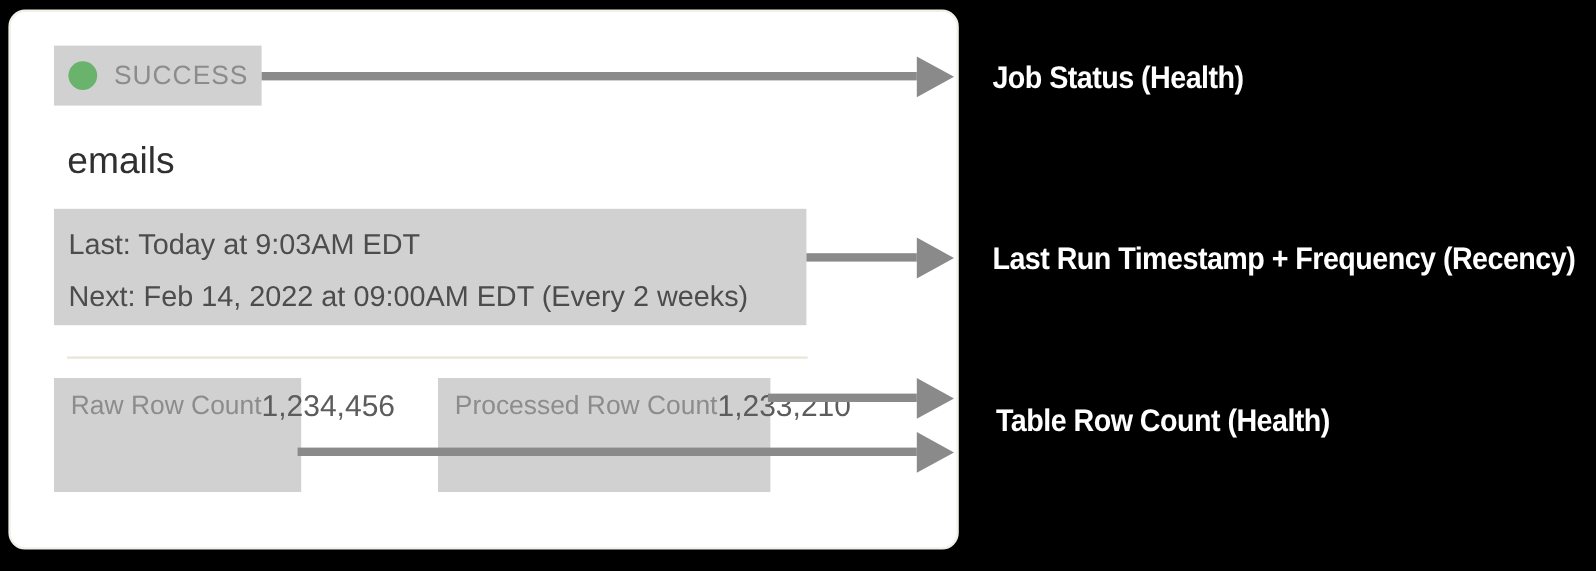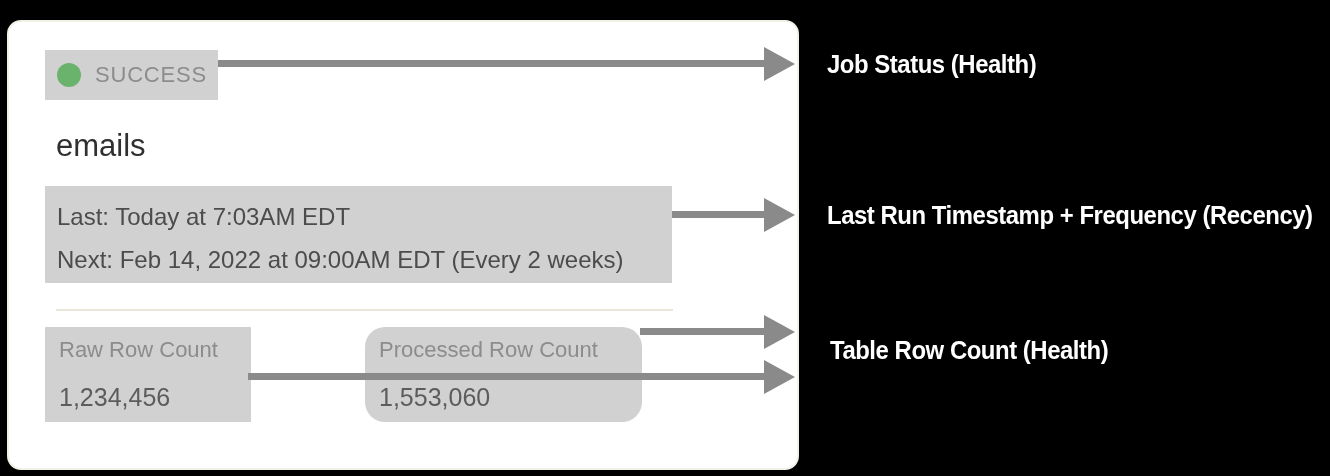--- a/index.html
+++ b/index.html
@@ -13,21 +13,21 @@
     width: 1330px;
     height: 476px;
     background: var(--background, #000);
     overflow: hidden;
   }
 
   
   .card {
     position: absolute;
     left: 7px;
-    top: 20px;
+    top: 8px;
     width: 792px;
     height: 450px;
     box-sizing: border-box;
     background: var(--card-bg, #fff);
     border: 2px solid var(--card-border, #f2f1e7);
     border-radius: 14px;
     z-index: 1;
   }
 
   .status-badge {
@@ -87,27 +87,26 @@
     height: 2px;
     background: var(--divider, #e9e7db);
   }
 
   .metric {
     position: absolute;
     top: 305px;
     height: 95px;
     box-sizing: border-box;
     background: var(--highlight-bg, #d2d1d1);
-    padding: 10px 14px 10px 14px;
+    padding: 10px 14px 20px 14px;
     display: flex;
-    flex-direction: column;
     justify-content: space-between;
   }
   .metric-raw  { left: 36px;  width: 206px; }
-  .metric-proc { left: 356px; width: 277px; border-radius: 20px; }
+  .metric-proc { left: 356px; width: 277px; }
   .metric-label { font-size: 22px; color: var(--muted-text, #8e8e8e); white-space: nowrap; }
   .metric-value { font-size: 25px; color: var(--value-text, #5c5c5c); white-space: nowrap; }
 
   
   .shaft {
     position: absolute;
     height: 7px;
     background: var(--arrow, #8a8a8a);
     z-index: 3;
   }
@@ -154,34 +153,34 @@
   <div class="card">
 
     <div class="status-badge">
       <span class="dot"></span>
       <span class="status-text">SUCCESS</span>
     </div>
 
     <div class="title">emails</div>
 
     <div class="schedule">
-      <div class="line">Last: Today at 7:03AM EDT</div>
+      <div class="line">Last: Today at 9:03AM EDT</div>
       <div class="line">Next: Feb 14, 2022 at 09:00AM EDT (Every 2 weeks)</div>
     </div>
 
     <div class="divider"></div>
 
     <div class="metric metric-raw">
       <div class="metric-label">Raw Row Count</div>
       <div class="metric-value">1,234,456</div>
     </div>
 
     <div class="metric metric-proc">
       <div class="metric-label">Processed Row Count</div>
-      <div class="metric-value">1,553,060</div>
+      <div class="metric-value">1,233,210</div>
     </div>
 
   </div>
 
   <div class="shaft shaft-1"></div>
   <div class="head head-1"></div>
 
   <div class="shaft shaft-2"></div>
   <div class="head head-2"></div>
 

